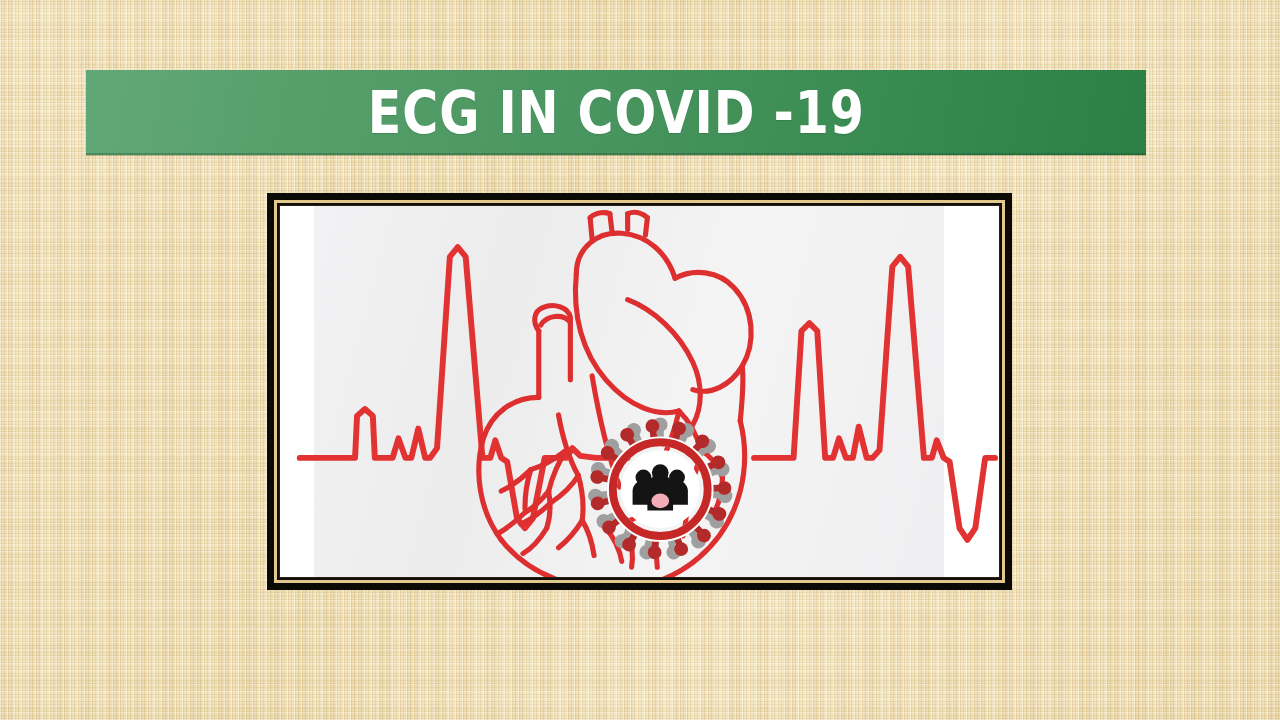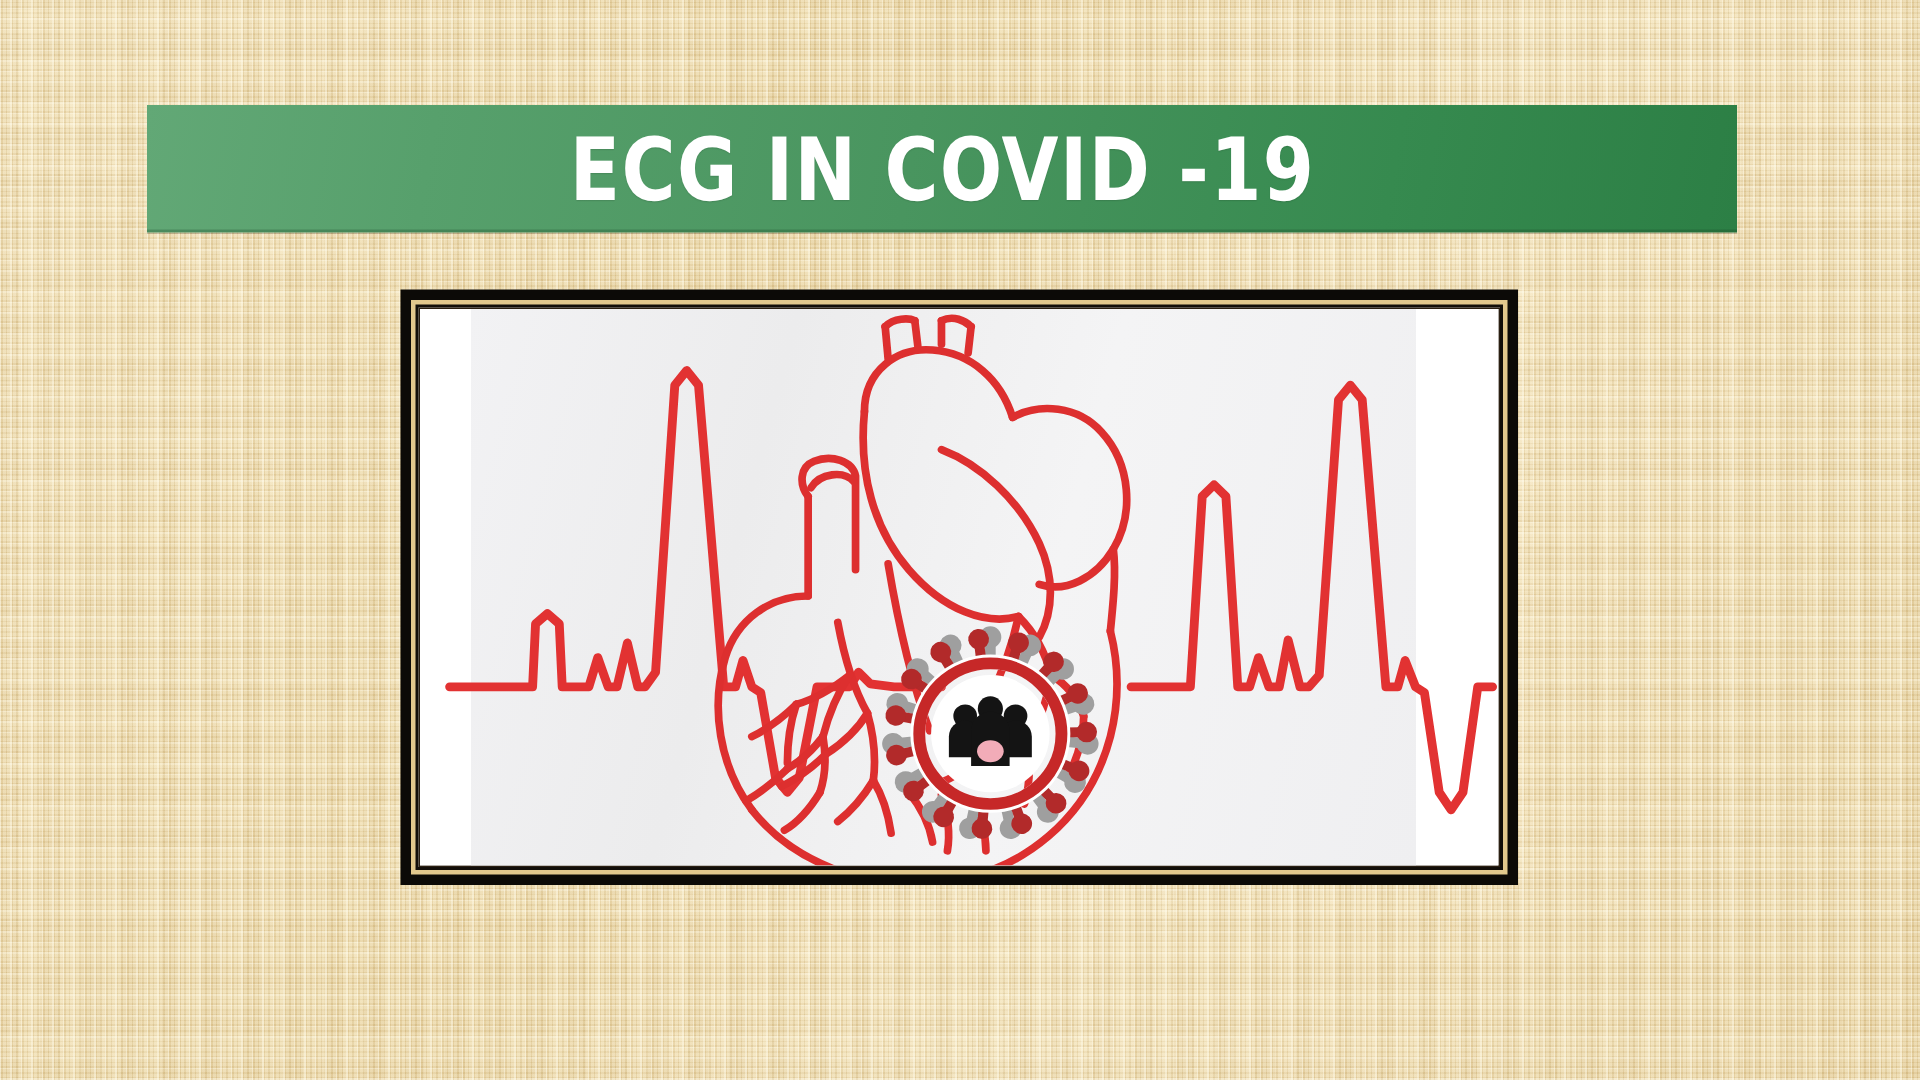--- a/index.html
+++ b/index.html
@@ -59,21 +59,21 @@
         rgba(186,156,100,0.09) 0px,
         rgba(186,156,100,0.09) 15px,
         rgba(255,248,225,0.11) 15px,
         rgba(255,248,225,0.11) 31px),
       linear-gradient(118deg, #f0dfb4 0%, #e8d29d 38%, #f1e0b6 62%, #e6cf99 100%);
   }
 
   
   .title-bar {
     position: absolute;
-    left: 98px;
+    left: 86px;
     top: 70px;
     width: 1060px;
     height: 85px;
     background: linear-gradient(100deg, #62a876 0%, #57a06c 18%, #49955f 48%, #368a4f 78%, #2c7f45 100%);
     box-shadow: 0 1px 0 rgba(0,0,0,0.18);
     display: flex;
     align-items: center;
     justify-content: center;
     box-sizing: border-box;
   }

